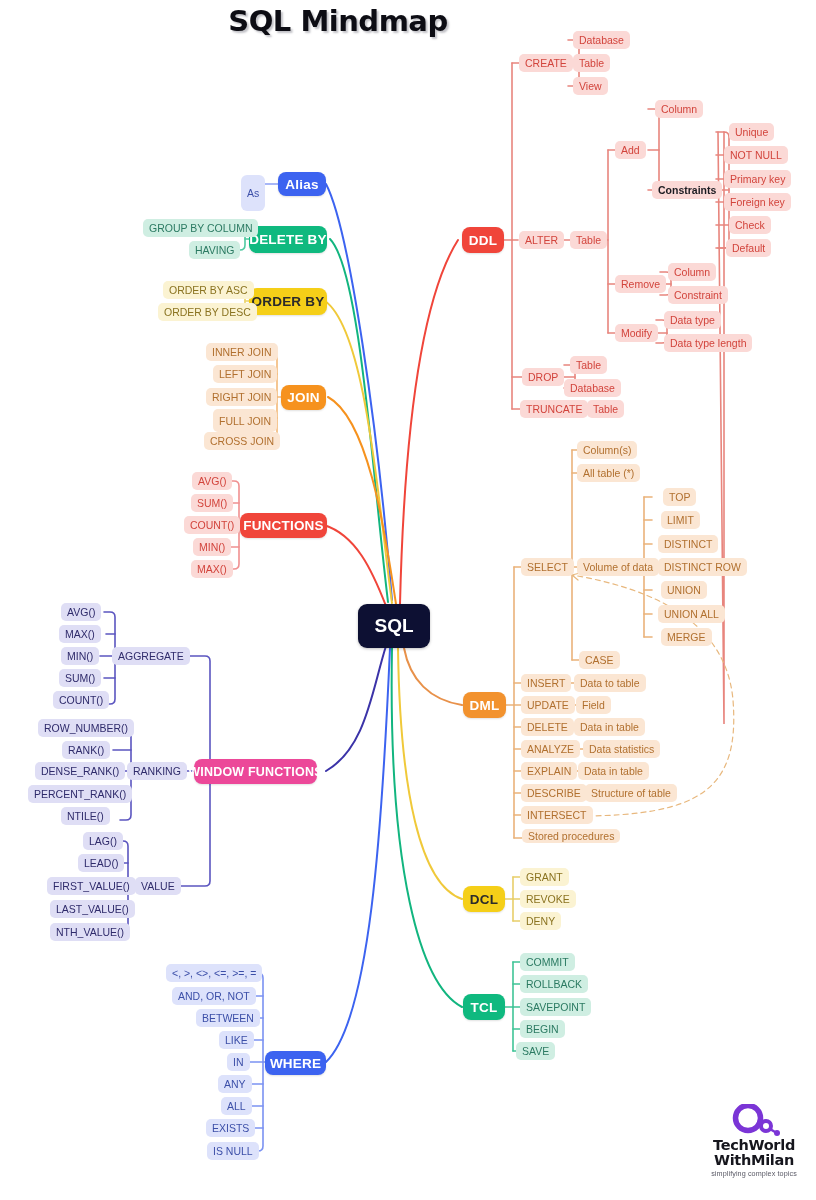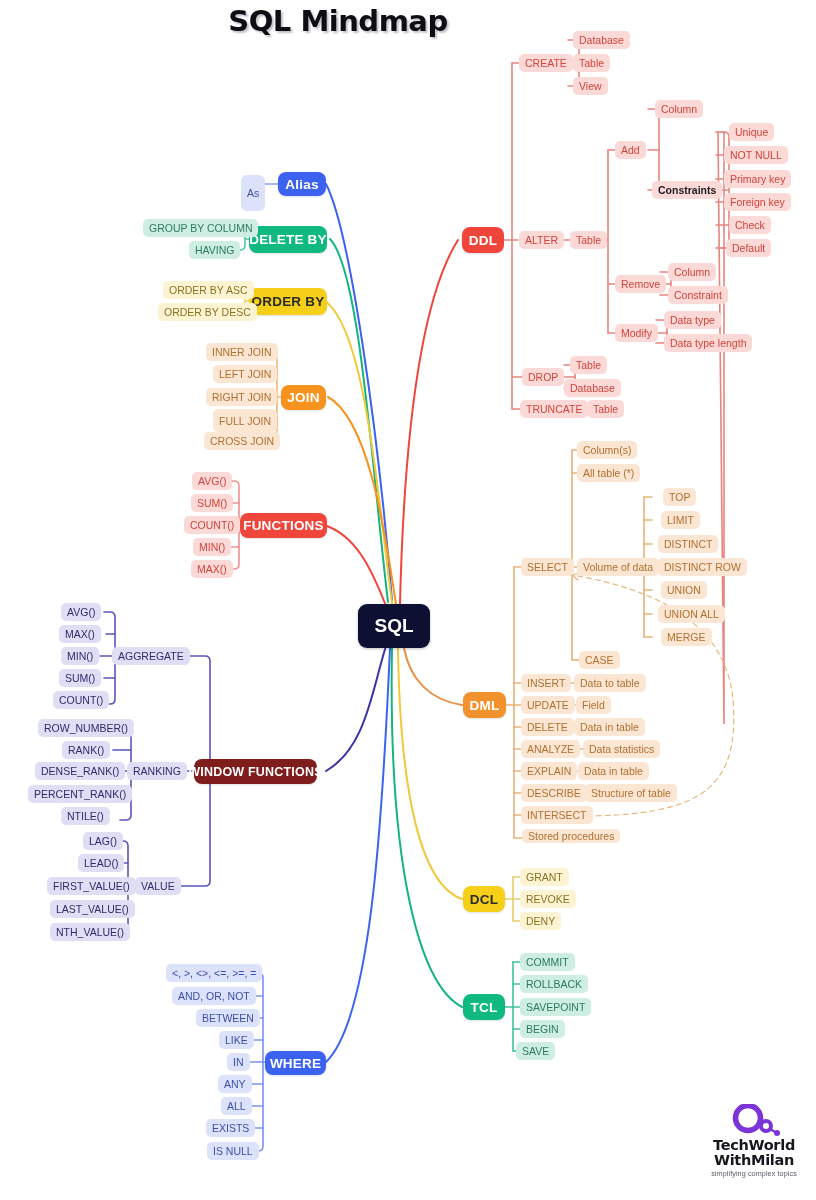--- a/index.html
+++ b/index.html
@@ -48,21 +48,21 @@
   .c-redchip  {background:#fbd9d6;color:#d2443c;}
   .c-orange   {background:#f6921e;}
   .c-orangechip{background:#fbe6d3;color:#b1702f;}
   .c-orange2  {background:#f2922e;}
   .c-yellow   {background:#f5cf18;color:#2b2b2b !important;}
   .c-yellowchip{background:#fbf3d2;color:#8a7320;}
   .c-green    {background:#0fb97f;}
   .c-tealchip {background:#cfeee2;color:#2b7a62;}
   .c-blue     {background:#3c63f0;}
   .c-bluechip {background:#dde2fb;color:#3c4fa8;}
-  .c-indigo   {background:#7f1d1d;}
+  .c-indigo   {background:#ec4899;}
   .c-indigochip{background:#dfdef5;color:#2f2b6b;}
 
   
   .logo{position:absolute;left:698px;top:1104px;width:112px;height:88px;}
   .logo-mark{position:absolute;left:34px;top:0px;width:56px;height:34px;}
   .logo-l1{
     position:absolute;left:0;top:34px;width:112px;text-align:center;
     font-size:14.5px;font-weight:bold;color:#16161d;line-height:15px;
     font-family:"DejaVu Sans","Liberation Sans",sans-serif;letter-spacing:-.3px;
   }

